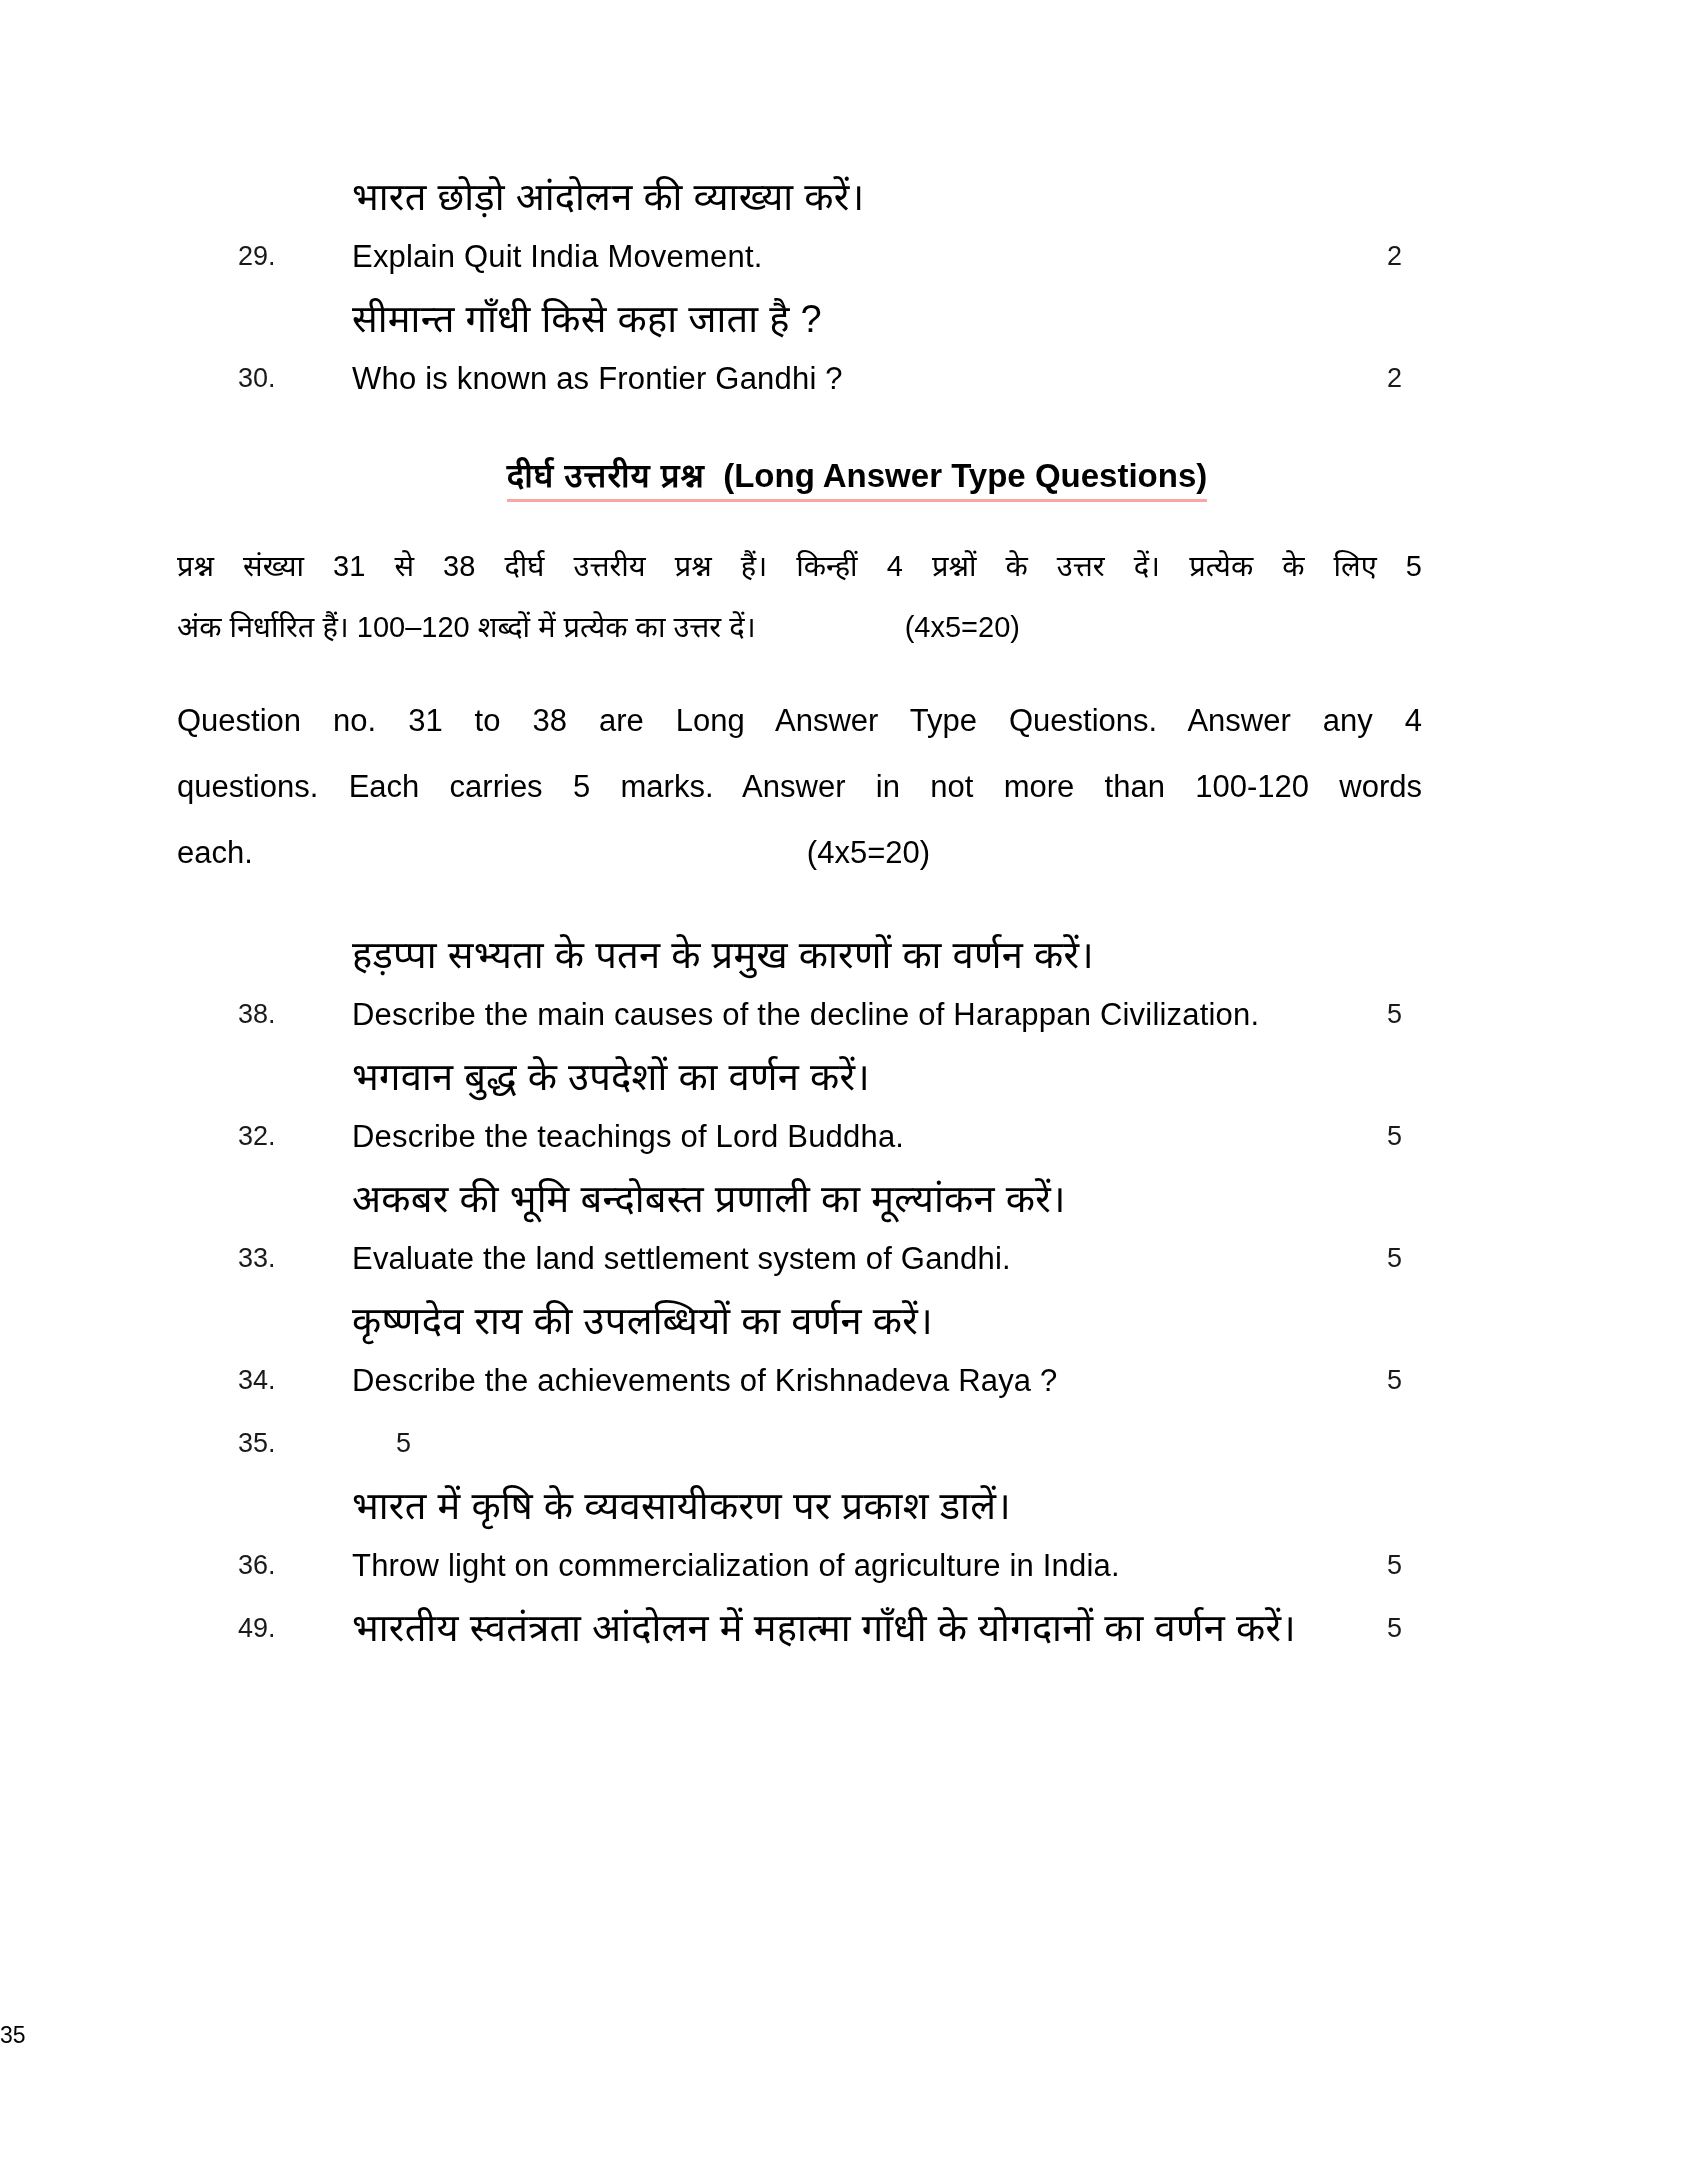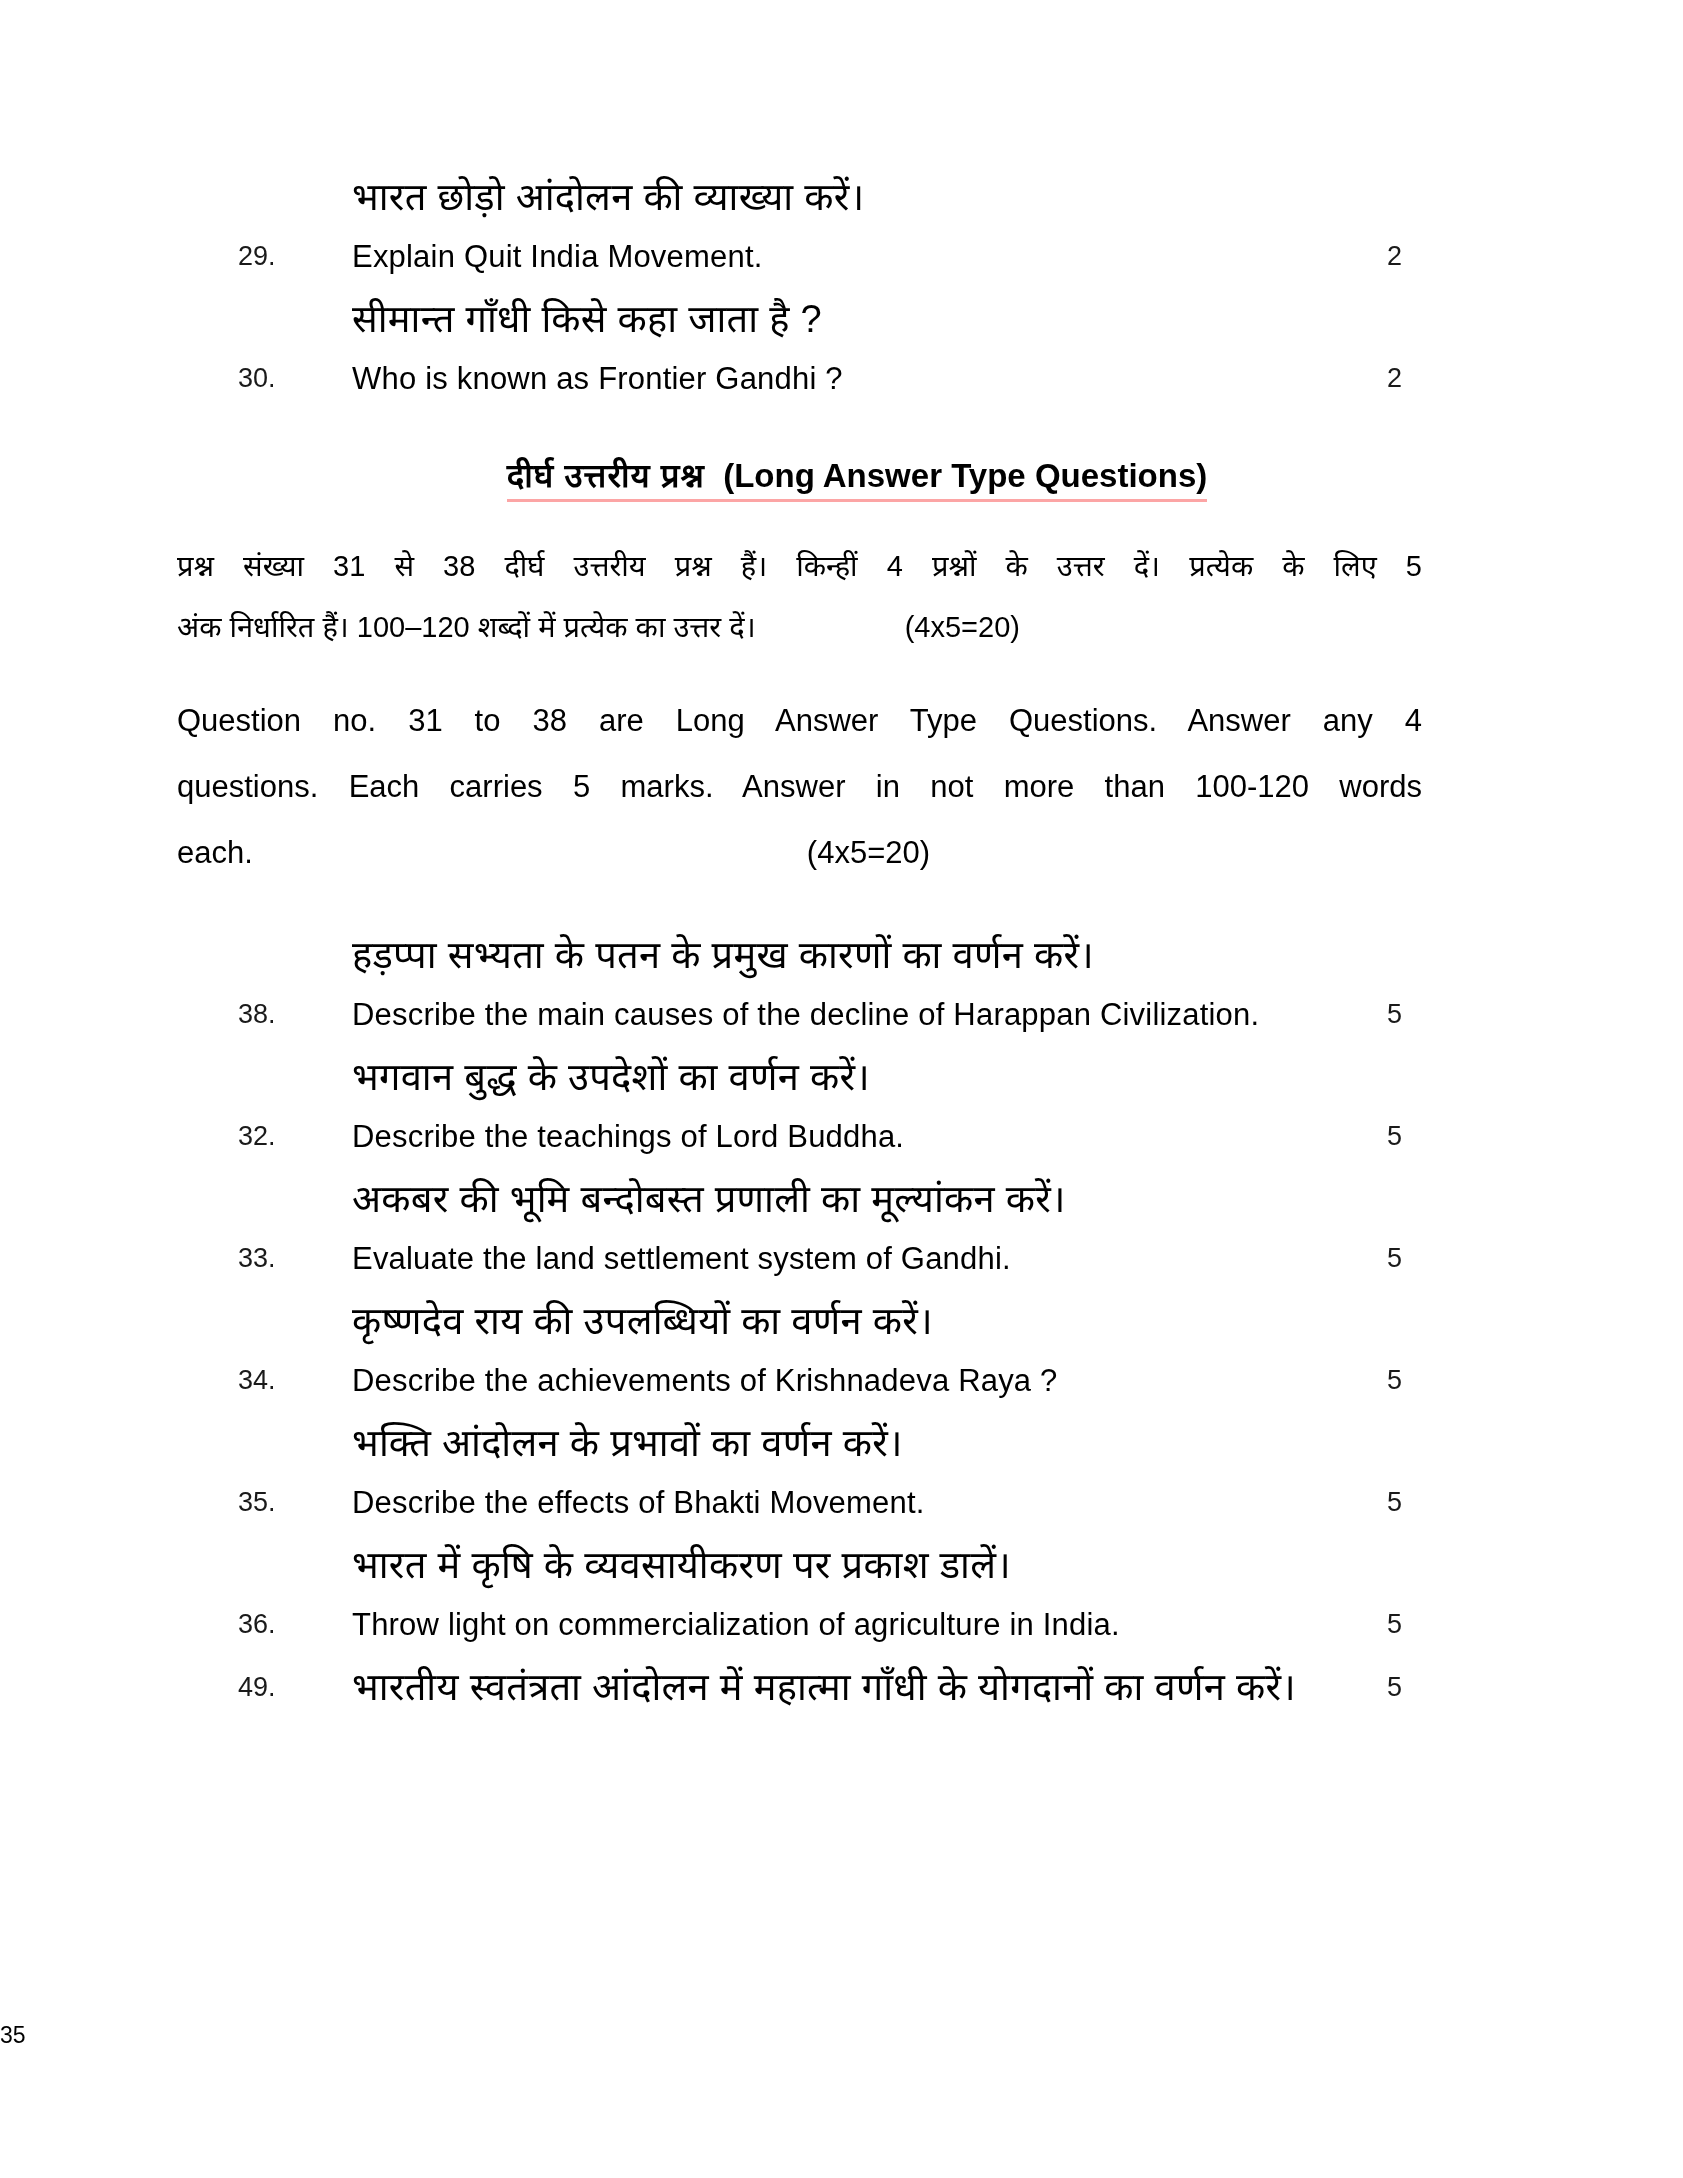--- a/index.html
+++ b/index.html
@@ -214,24 +214,20 @@
         <div class="qnum">34.</div>
         <div class="qbody">
           <div class="line-hi">कृष्णदेव राय की उपलब्धियों का वर्णन करें।</div>
           <div class="line-en">Describe the achievements of Krishnadeva Raya ?</div>
         </div>
         <div class="qmarks">5</div>
       </div>
 
       <div class="qblock">
         <div class="qnum">35.</div>
-        <div class="qbody">
-          <div class="line-hi">भक्ति आंदोलन के प्रभावों का वर्णन करें।</div>
-          <div class="line-en">Describe the effects of Bhakti Movement.</div>
-        </div>
         <div class="qmarks">5</div>
       </div>
 
       <div class="qblock">
         <div class="qnum">36.</div>
         <div class="qbody">
           <div class="line-hi">भारत में कृषि के व्यवसायीकरण पर प्रकाश डालें।</div>
           <div class="line-en">Throw light on commercialization of agriculture in India.</div>
         </div>
         <div class="qmarks">5</div>

